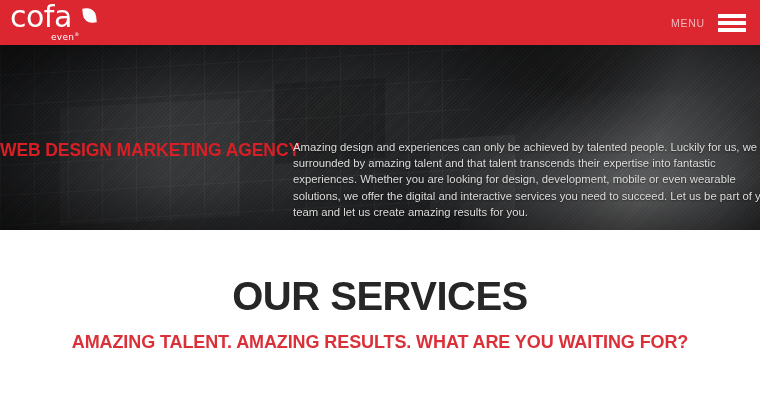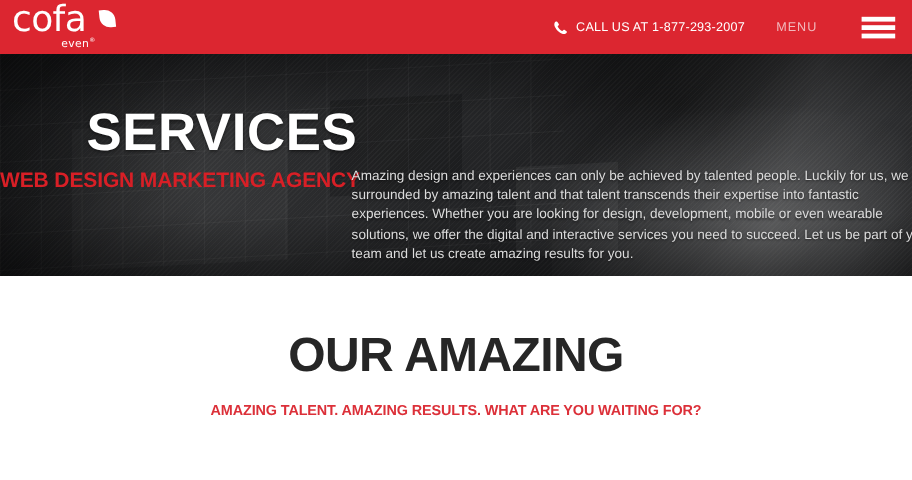--- a/index.html
+++ b/index.html
@@ -56,21 +56,21 @@
     width:12px; height:12px;
     margin-right:7px;
     display:block;
   }
   .call-text {
     font-size:10.5px; color:#ffffff;
     letter-spacing:0.2px; white-space:nowrap;
   }
   .menu-block {
     display:flex; align-items:center;
-    margin-right:14px; cursor:pointer;gap:24px;
+    margin-right:14px; cursor:pointer;
   }
   .menu-label {
     font-size:10.5px; color:#f2b8bc;
     letter-spacing:0.8px; margin-right:13px;
   }
   .hamburger { width:28px; height:18px; }
   .hamburger span {
     display:block; width:28px; height:4px;
     background:#ffffff; margin-bottom:3px;
   }
@@ -163,44 +163,38 @@
     text-align:center;
   }
   .passions-title {
     position:absolute; left:0; right:0; top:44px;
     font-size:40px; line-height:44px;
     font-weight:bold; color:#262626;
     letter-spacing:-0.5px;
   }
   .passions-sub {
     position:absolute; left:0; right:0; top:101px;
-    font-size:12px; line-height:22px;
+    font-size:18px; line-height:22px;
     font-weight:bold; color:#dc3039;
     letter-spacing:-0.1px;
   }
 </style>
 </head>
 <body>
 
 <div class="header">
 
   <div class="logo">
     <div class="logo-wordmark">cofa</div>
     <div class="logo-leaf"></div>
     <div class="logo-sub"><span>even</span><sup>®</sup></div>
   </div>
 
   <div class="header-right">
 
-    <div class="call-block">
-      <svg class="phone-icon" viewBox="0 0 16 16">
-        <path fill="#ffffff" d="M3.2 1.2c-.5 0-1 .3-1.3.8C1.3 3.2 1 4.3 1.3 5.5c.5 2.2 1.9 4.3 3.6 6 1.7 1.7 3.8 3.1 6 3.6 1.2.3 2.3 0 3.5-.9.5-.3.8-.8.8-1.3 0-.3-.2-.6-.4-.8l-2-1.5c-.4-.3-1-.3-1.4.1l-.9.9c-.2.2-.5.2-.7.1-1-.5-1.9-1.2-2.7-2-.8-.8-1.5-1.7-2-2.7-.1-.2-.1-.5.1-.7l.9-.9c.4-.4.4-1 .1-1.4L4.7 1.9c-.2-.3-.5-.5-.9-.6-.2-.1-.4-.1-.6-.1z"></path>
-      </svg>
-      <span class="call-text">CALL US AT 1-877-293-2007</span>
-    </div>
 
     <div class="menu-block">
       <span class="menu-label">MENU</span>
       <span class="hamburger">
         <span></span>
         <span></span>
         <span></span>
       </span>
     </div>
 
@@ -211,22 +205,21 @@
   <div class="hero-photo"></div>
   <div class="hero-grid"></div>
   <div class="hero-block b1"></div>
   <div class="hero-block b2"></div>
   <div class="hero-block b3"></div>
   <div class="hero-light"></div>
   <div class="hero-texture"></div>
   <div class="hero-vignette"></div>
 
   <div class="hero-inner">
-    <h1 class="hero-title">SERVICES</h1>
     <div class="hero-subtitle">WEB DESIGN MARKETING AGENCY</div>
     <p class="hero-copy">Amazing design and experiences can only be achieved by talented people. Luckily for us, we are surrounded by amazing talent and that talent transcends their expertise into fantastic experiences. Whether you are looking for design, development, mobile or even wearable solutions, we offer the digital and interactive services you need to succeed. Let us be part of your team and let us create amazing results for you.</p>
   </div>
 </div>
 
 <div class="passions">
-  <h2 class="passions-title">OUR AMAZING</h2>
+  <h2 class="passions-title">OUR SERVICES</h2>
   <div class="passions-sub">AMAZING TALENT. AMAZING RESULTS. WHAT ARE YOU WAITING FOR?</div>
 </div>
 
 </body></html>

